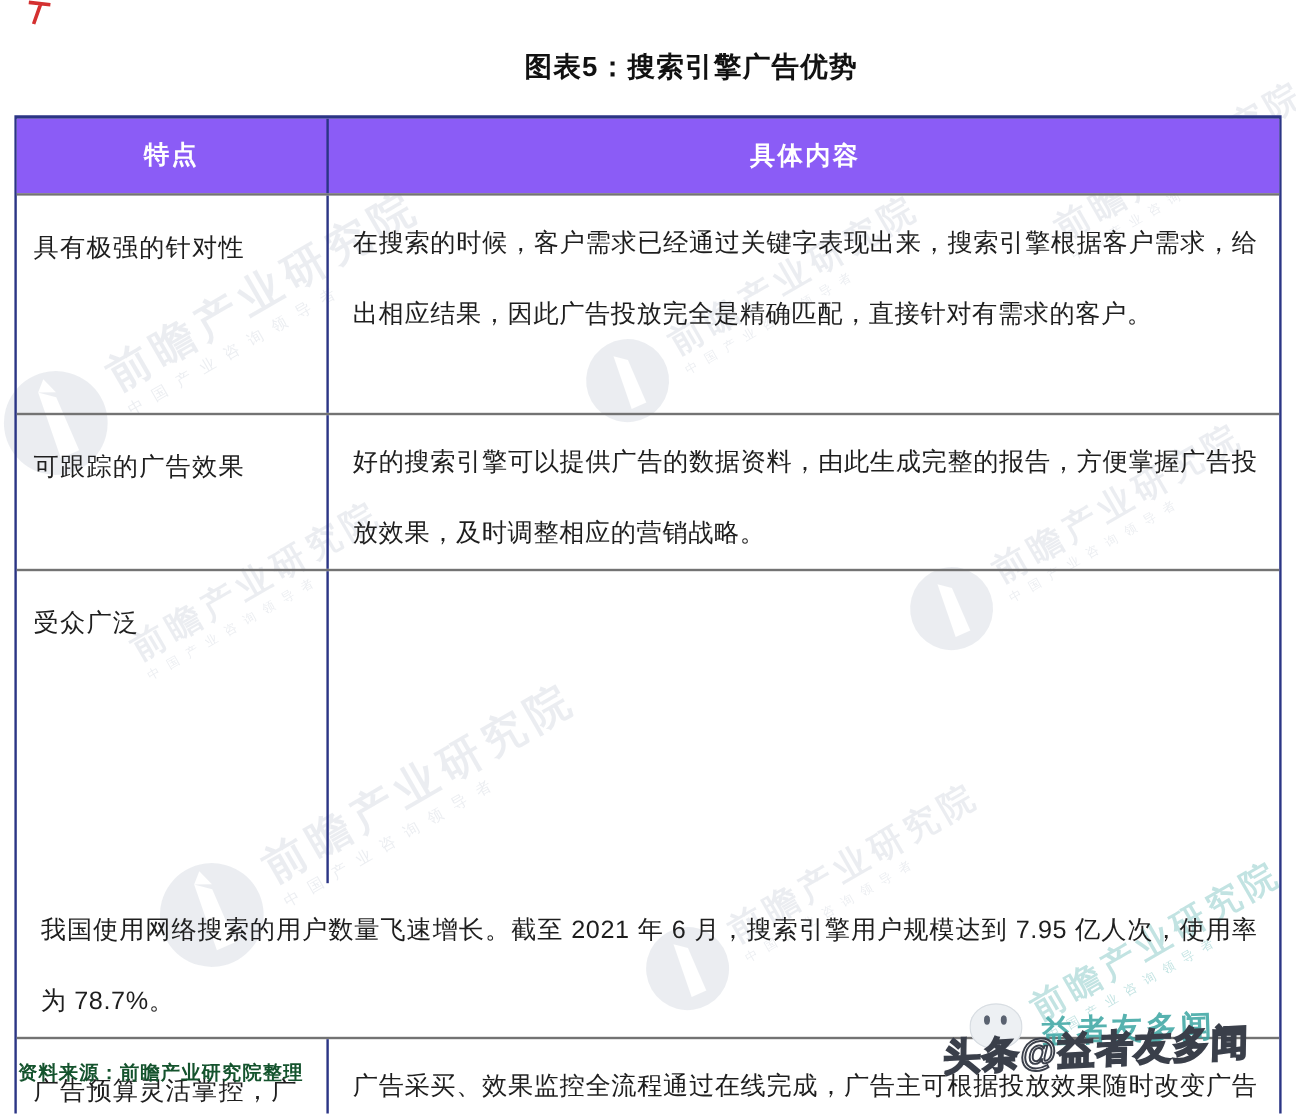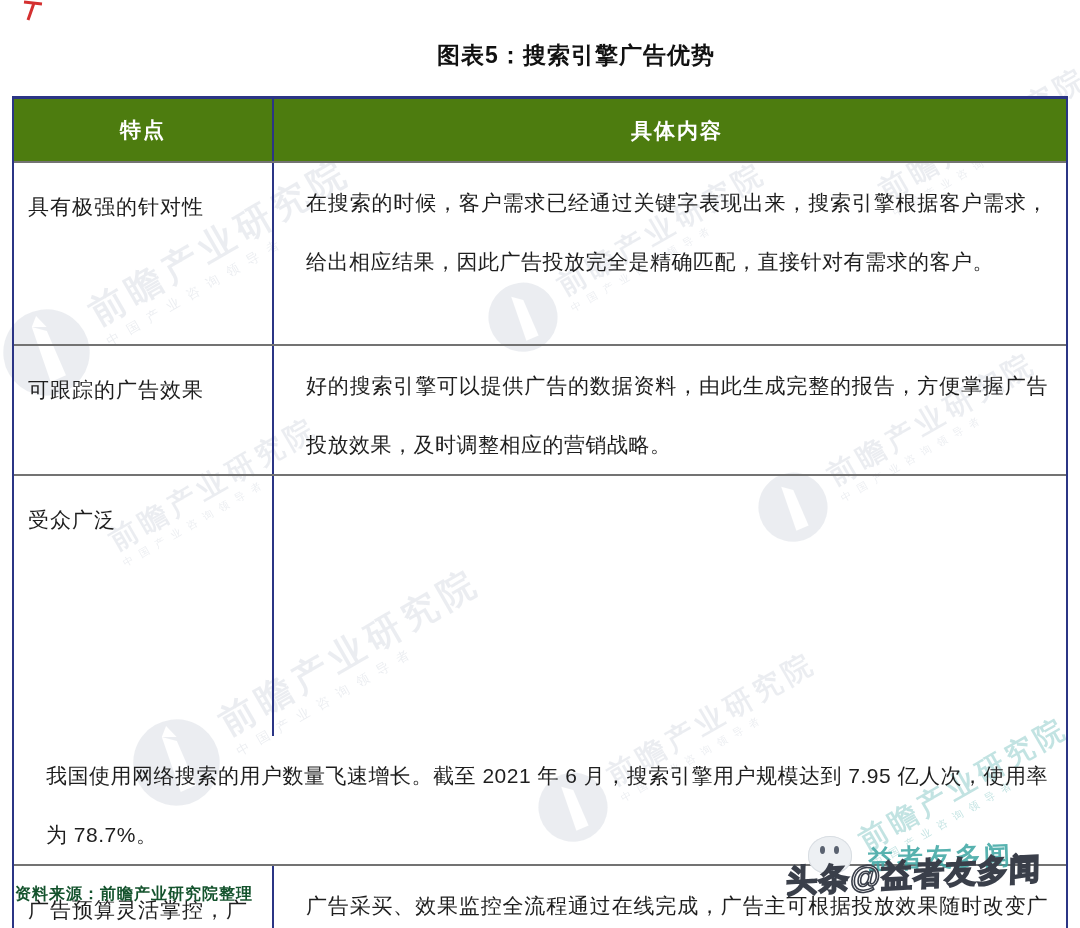--- a/index.html
+++ b/index.html
@@ -32,30 +32,30 @@
     font-size:23px;font-weight:bold;color:#111;letter-spacing:1px;z-index:3;padding-left:36px;
   }
 
   
   .adv-table{
     position:absolute;left:12px;top:96px;width:1052px;z-index:2;
     border:2px solid #2b3585;border-top-width:3px;border-bottom-width:3px;
   }
   .t-row{display:flex;border-top:2px solid #737373;}
   .t-row:first-child{border-top:none;}
-  .t-header{background:#4d7c0f;height:62px;}
+  .t-header{background:#8b5cf6;height:62px;}
   .t-header .cell{display:flex;align-items:center;justify-content:center;
     color:#fff;font-size:21px;font-weight:bold;letter-spacing:2px;padding-top:0;}
   .cell{box-sizing:border-box;}
   .cell-feature{
     width:260px;flex:0 0 260px;border-right:2px solid #2b3585;
     padding:12px 14px 0 14px;font-size:21px;line-height:64px;letter-spacing:1px;
   }
   .cell-content{
-    flex:1;padding:10px 18px 0 32px;font-size:21px;line-height:59px;
+    flex:1;padding:10px 18px 0 20px;font-size:21px;line-height:59px;
     text-align:justify;letter-spacing:0.5px;
   }
   .row-1{min-height:181px;}
   .row-2{min-height:117px;}
   .row-3{min-height:120px;flex-direction:column;}
   .row-4{min-height:289px;}
 
   
   .source-line{
     position:absolute;left:15px;top:884px;z-index:3;

